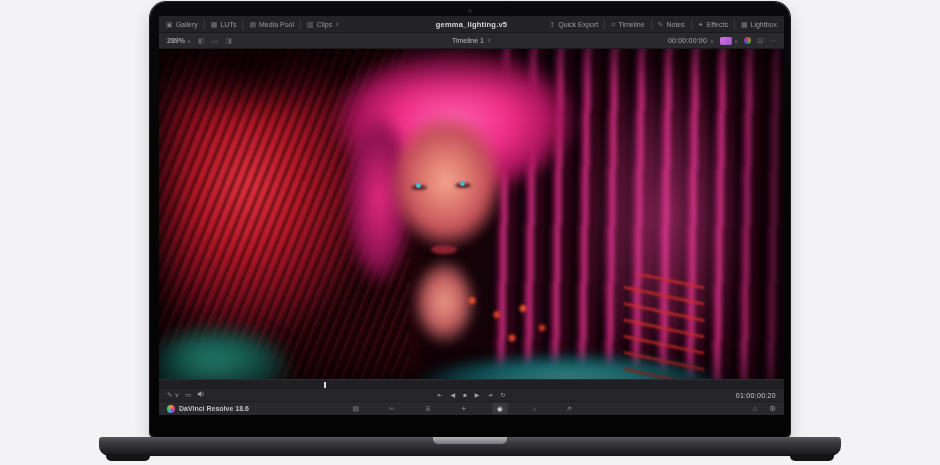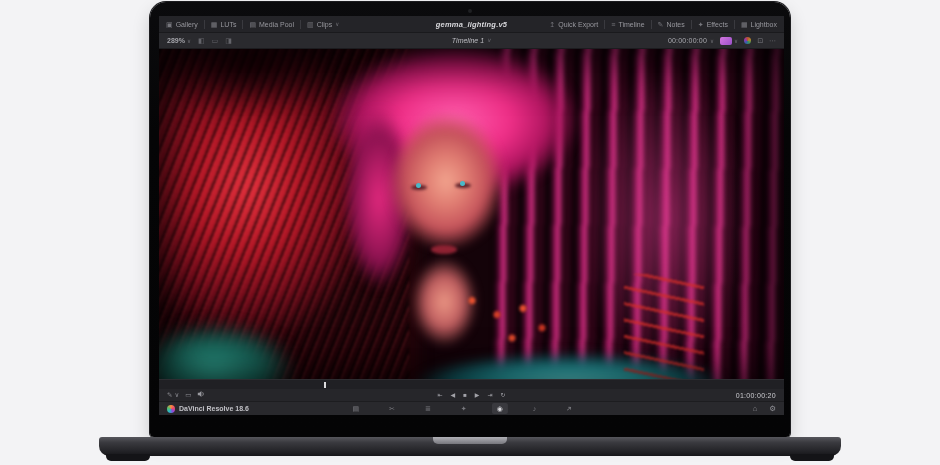--- a/index.html
+++ b/index.html
@@ -28,21 +28,21 @@
             background:#1a1a1d; overflow:hidden; color:#9a9aa0; }
 
   .row1 { position:relative; height:17px; background:#242428; border-bottom:1px solid #1a1a1d;
           display:flex; align-items:center; padding:0 7px; }
   .row2 { position:relative; height:16px; background:#2a2a2e; border-bottom:1px solid #1c1c1f;
           display:flex; align-items:center; padding:0 8px; }
   .tbtn { display:flex; align-items:center; gap:3px; font-size:7px; color:#97979d; white-space:nowrap; cursor:default; }
   .tbtn .ic { font-size:7px; color:#77777d; line-height:1; }
   .chev { font-size:5.5px; color:#6e6e74; }
   .sep { width:1px; height:9px; background:#3a3a3f; margin:0 6px; }
-  .center-abs { position:absolute; left:50%; transform:translateX(-50%); display:flex; align-items:flex-start; gap:3px;font-style:italic; }
+  .center-abs { position:absolute; left:50%; transform:translateX(-50%); display:flex; align-items:flex-start; gap:3px; }
   .title-text { font-size:7.5px; font-weight:bold; color:#d8d8dc; letter-spacing:.2px; }
   .right-group { margin-left:auto; display:flex; align-items:center; }
   .zoom-label { font-size:7px; color:#a3a3a9; font-weight:bold; }
   .mini-ic { font-size:7px; color:#64646a; margin-left:7px; }
   .tl-name { font-size:7px; color:#bcbcc1; }
   .tc { font-size:7px; color:#a8a8ae; letter-spacing:.2px; }
   .purple-chip { width:12px; height:8px; border-radius:2px; margin-left:6px;
                  background:linear-gradient(135deg,#d478e0,#9b4fc9); }
   .dot-chip { width:7px; height:7px; border-radius:50%; margin-left:6px;
               background:conic-gradient(#e05a3a,#d4a02a,#3ab06a,#3a6ad0,#b03ad0,#e05a3a); opacity:.8; }

